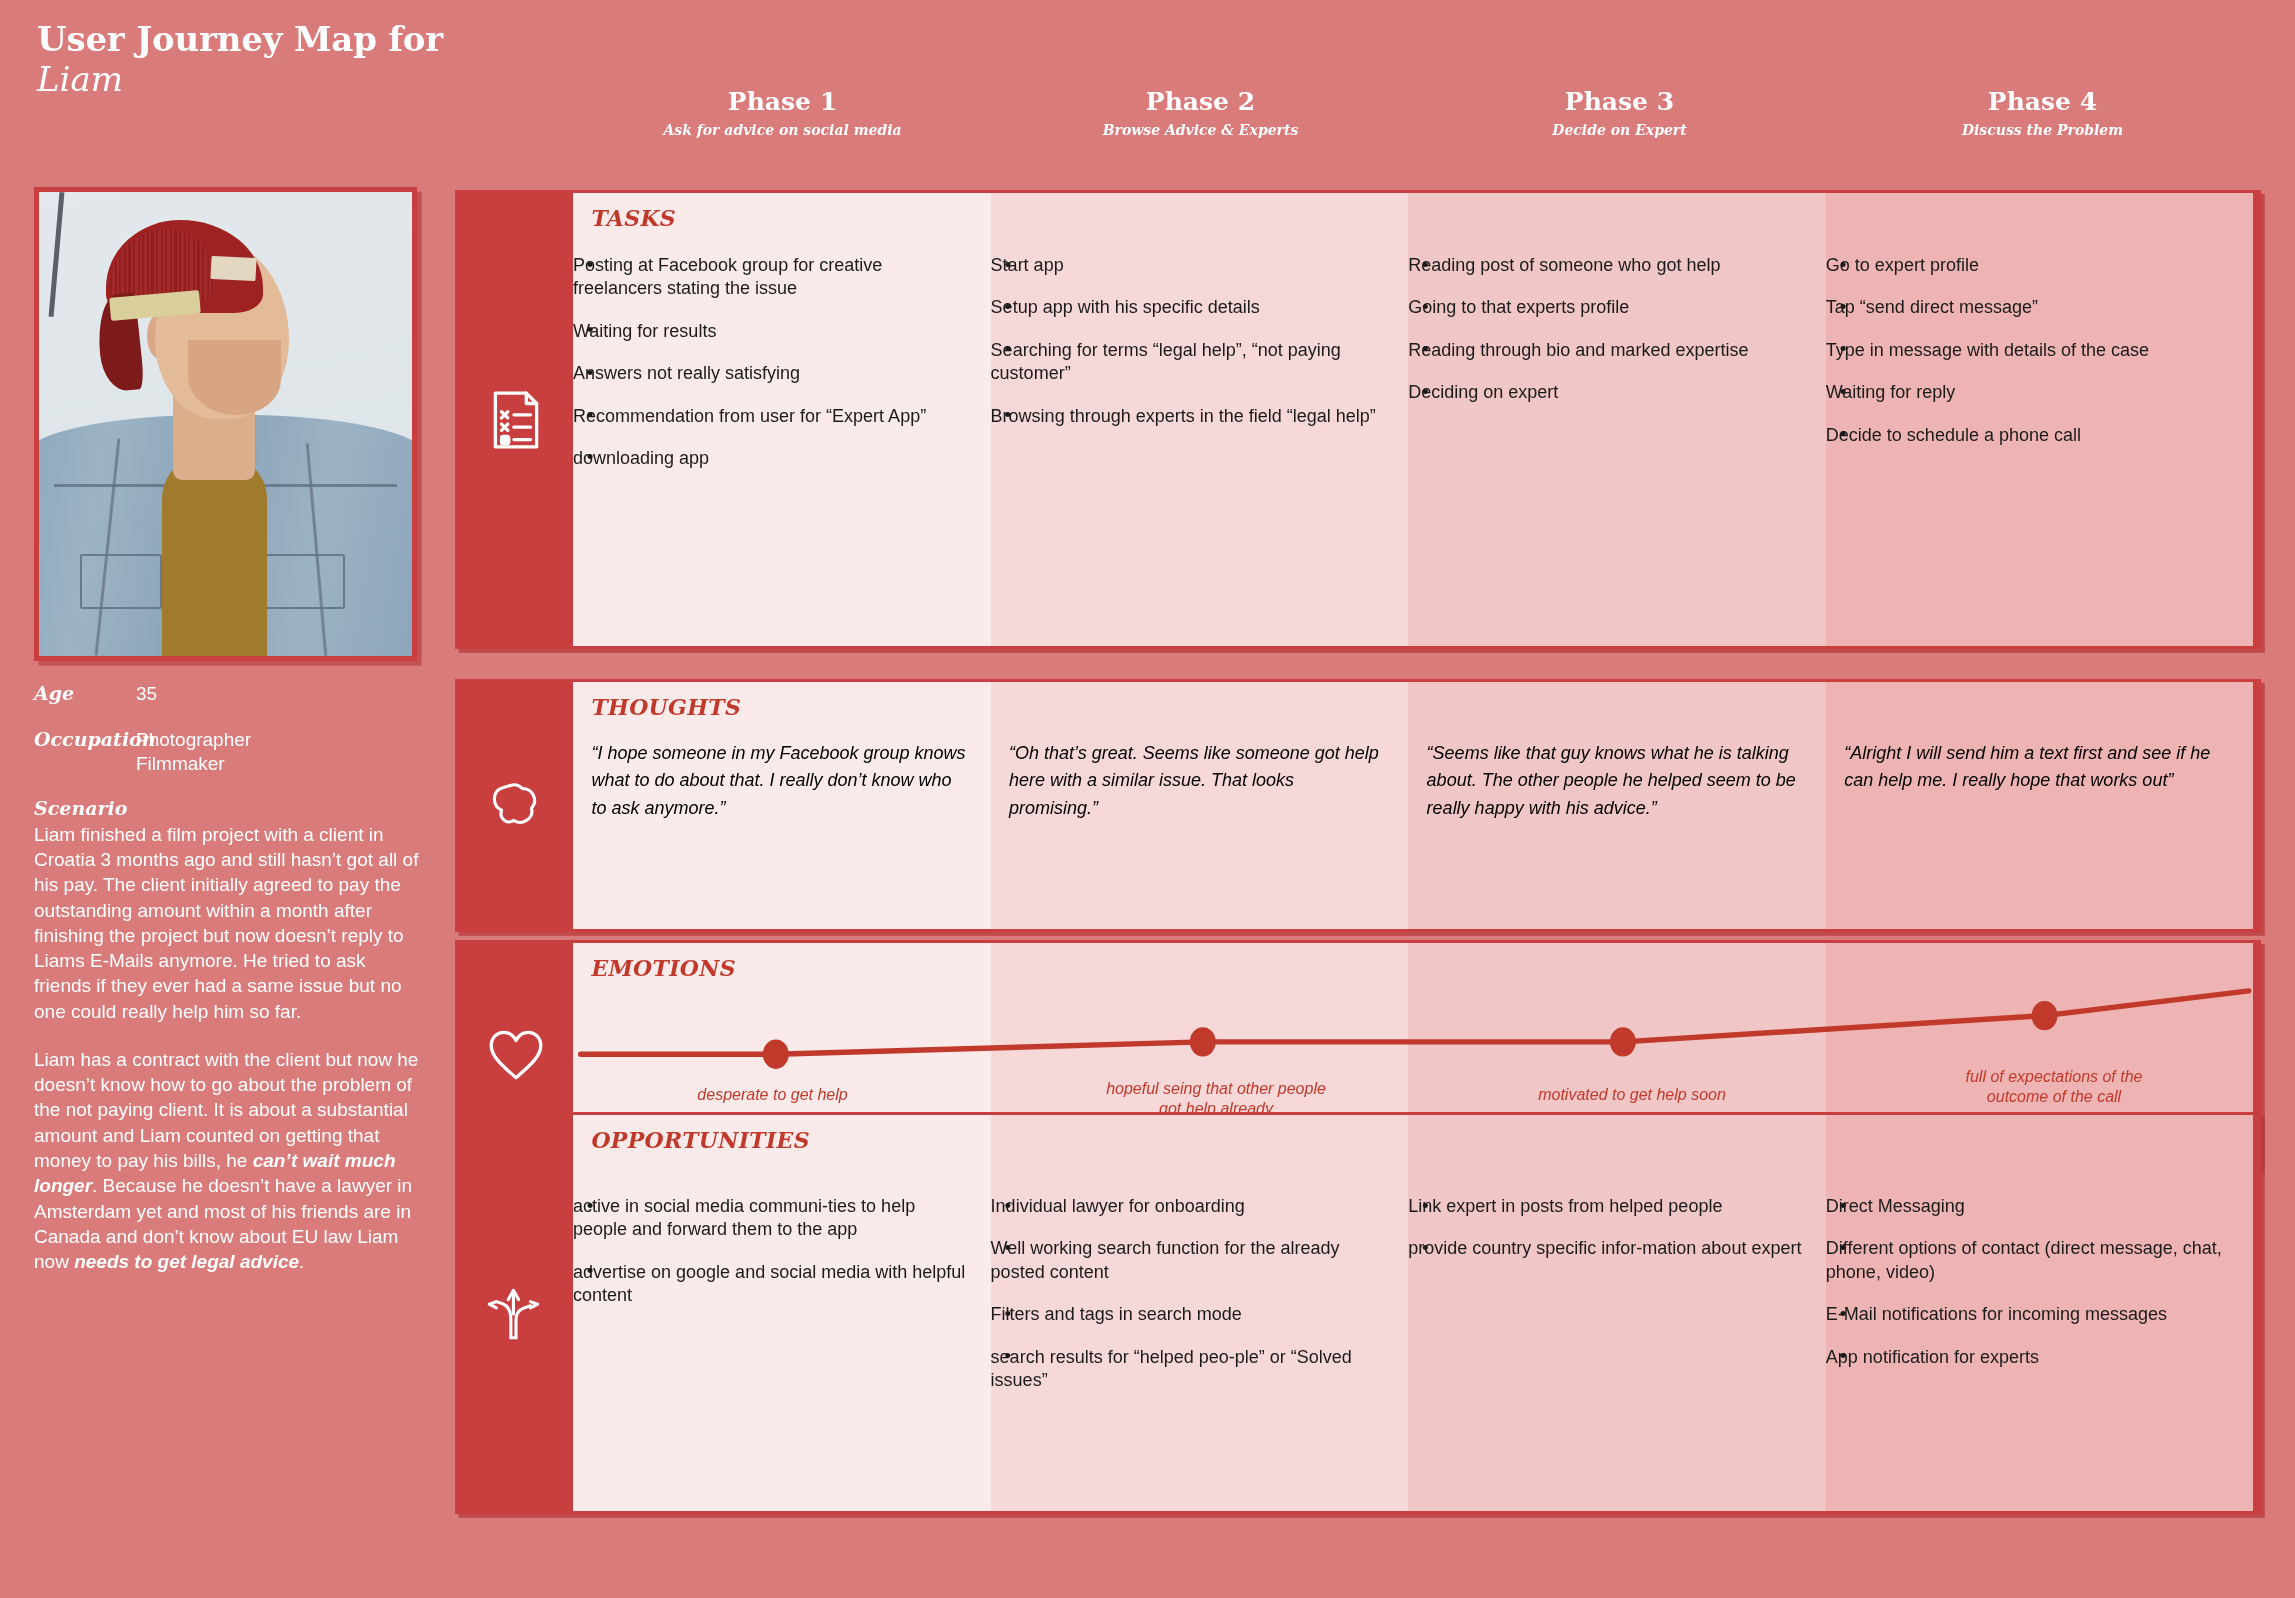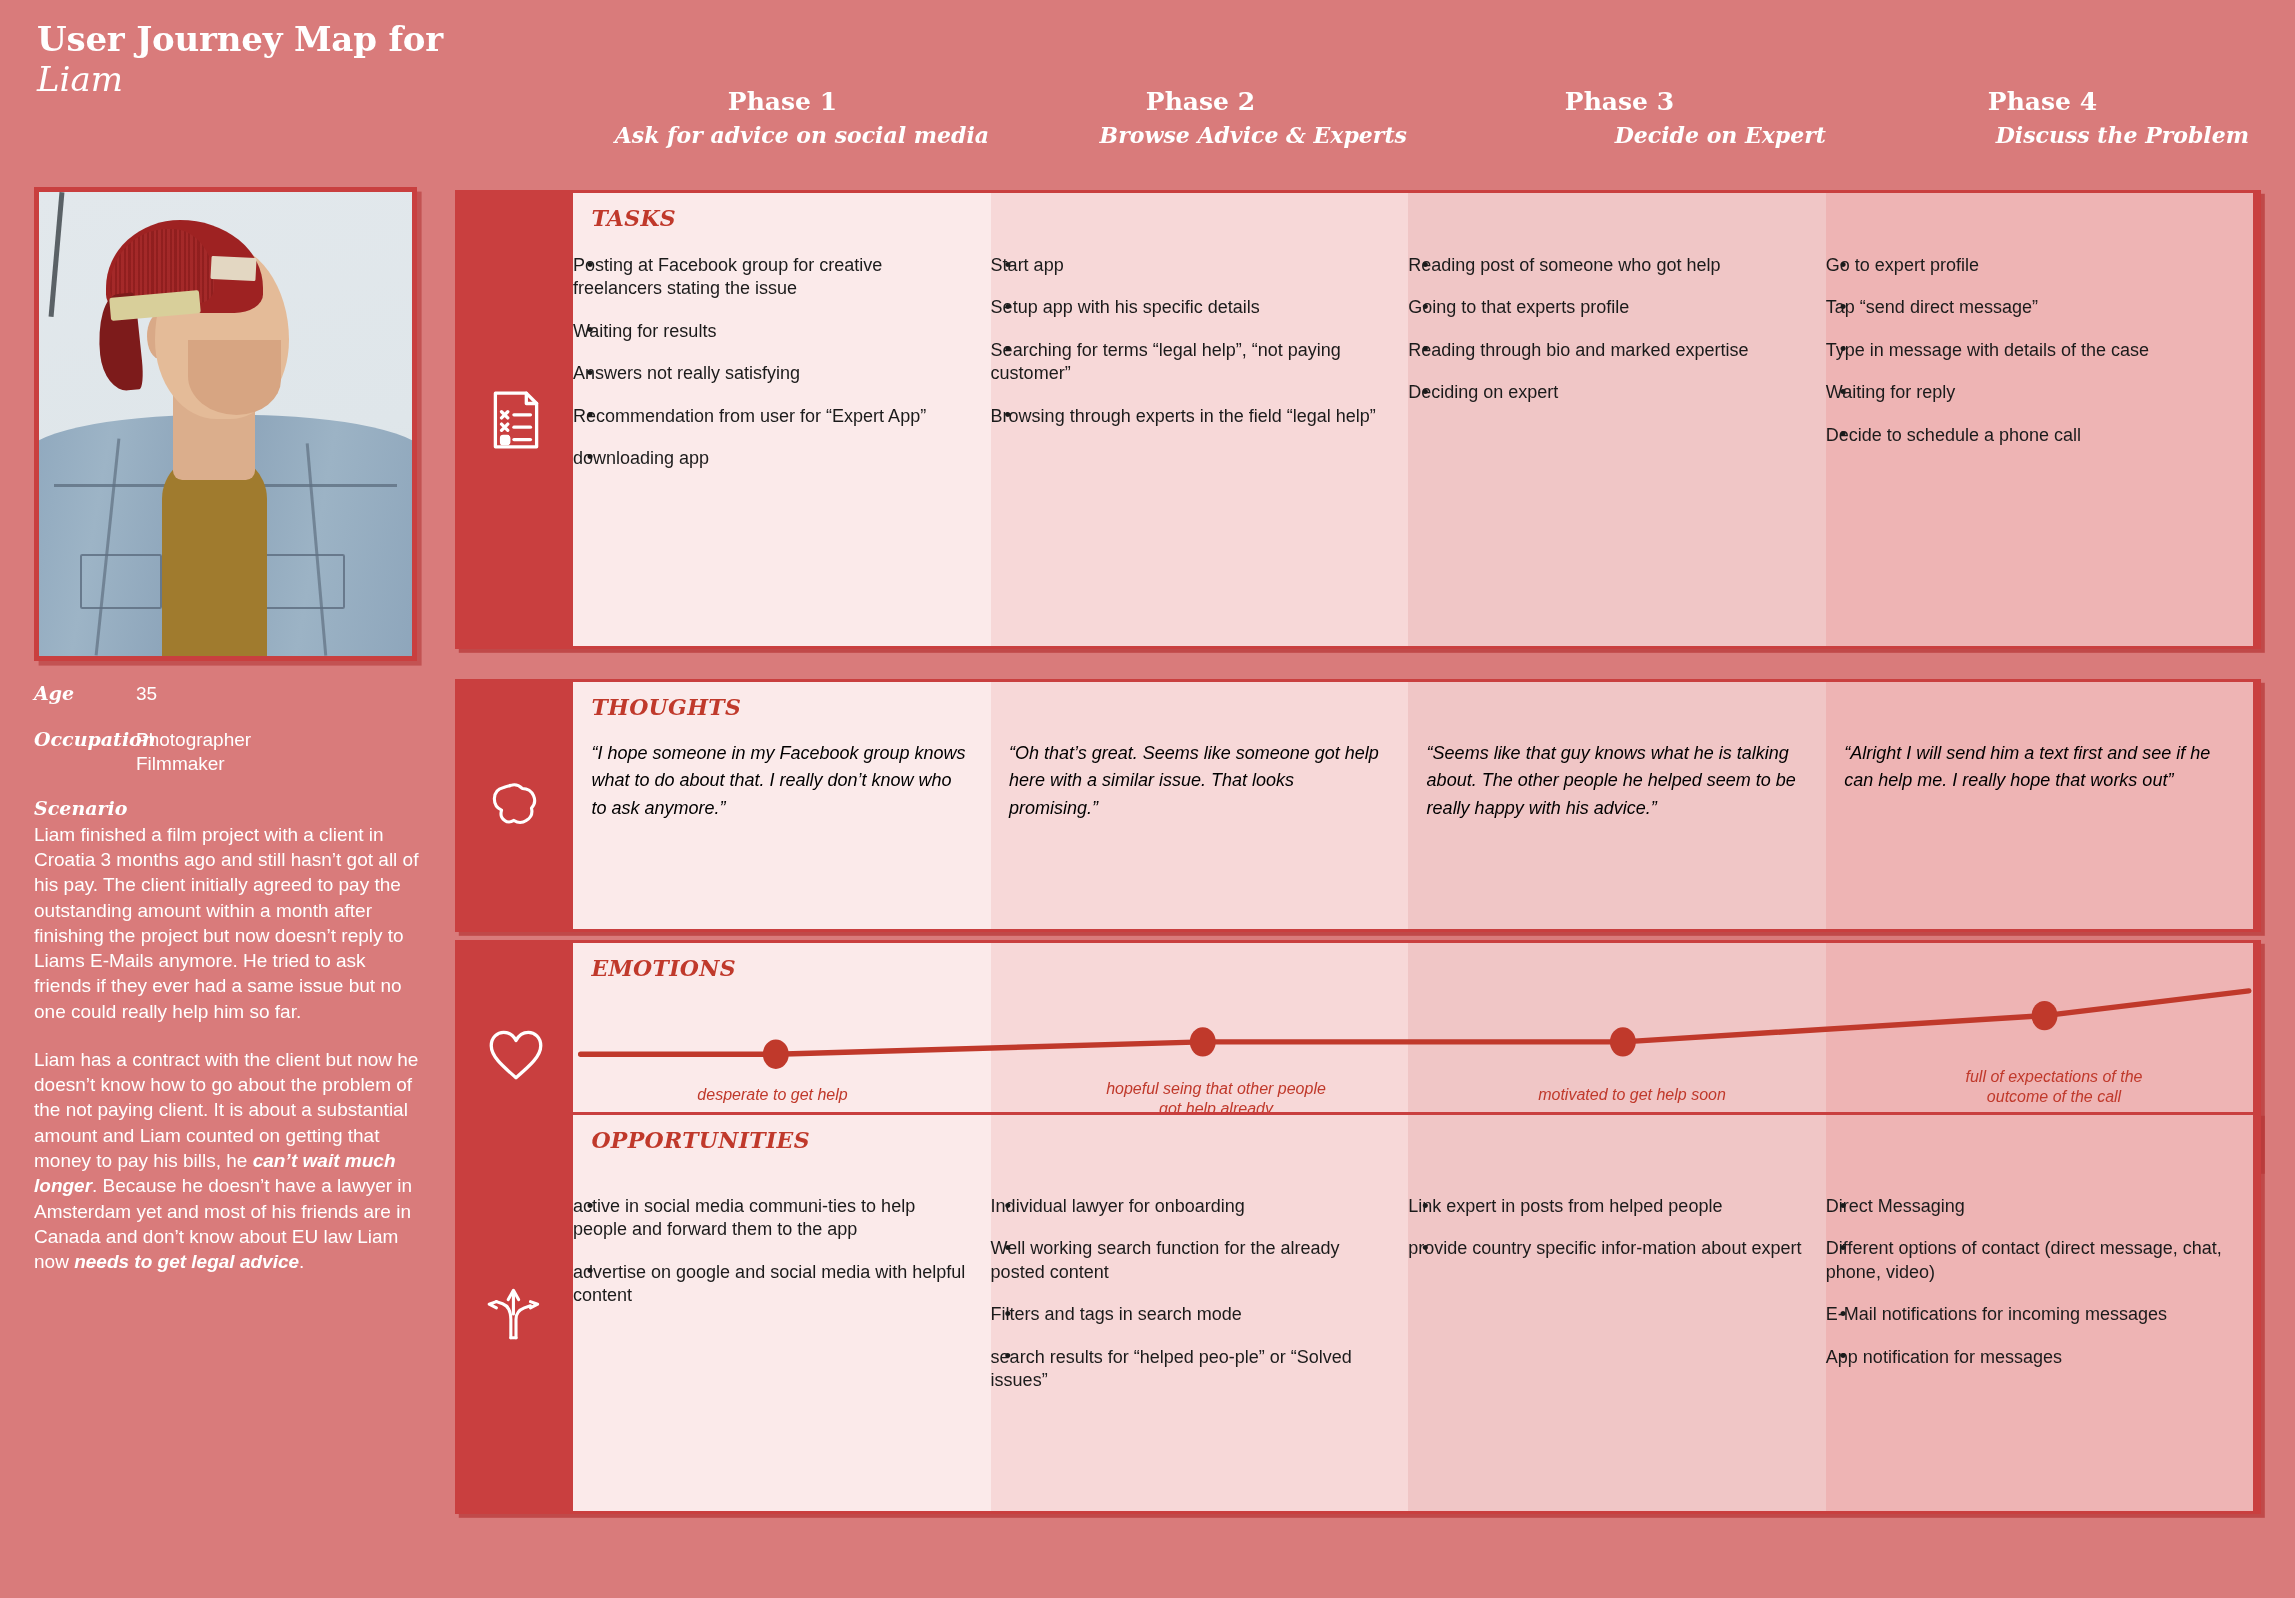--- a/index.html
+++ b/index.html
@@ -11,21 +11,21 @@
     position:relative;
   }
   
   #header{position:absolute;left:0;top:0;width:2295px;height:184px;}
   #title-block{position:absolute;left:37px;top:21.4px;width:474px;color:#ffffff;}
   #title-line1{font-family:"DejaVu Serif", serif;font-weight:bold;font-size:34px;line-height:1.08;letter-spacing:-0.2px;}
   #title-line2{font-family:"DejaVu Serif", serif;font-style:italic;font-size:34px;line-height:1.15;margin-top:1.5px;}
 
   .phase-head{position:absolute;top:86px;text-align:center;color:#ffffff;}
   .phase-num{font-family:"DejaVu Serif", serif;font-weight:bold;font-size:25px;line-height:1.25;}
-  .phase-sub{font-family:"DejaVu Serif", serif;font-weight:bold;font-style:italic;font-size:22px;line-height:1.25;margin-top:4.6px;text-align:right;}
+  .phase-sub{font-family:"DejaVu Serif", serif;font-weight:bold;font-style:italic;font-size:14px;line-height:1.25;margin-top:4.6px;}
 
   
   #persona{position:absolute;left:34px;top:187px;width:392px;}
   #photo-frame{width:383px;height:474px;border:5.4px solid #c93f3f;box-sizing:border-box;
                box-shadow:4.6px 4.6px 0 0 rgba(176,50,50,.55);overflow:hidden;position:relative;background:#dfe6ea;}
   #photo{position:absolute;inset:0;}
   .sky{position:absolute;left:0;top:0;width:100%;height:100%;
        background:linear-gradient(170deg,#e2e8ec 0%,#dfe6ea 55%,#d9e1e6 100%);}
   .pole{position:absolute;left:4%;top:0;width:5.4px;height:27%;background:#5a6166;transform:rotate(5deg);}
   .horizon{position:absolute;left:58%;top:62%;width:42%;height:1.5px;background:#cdd7dc;}
@@ -298,18 +298,18 @@
       <ul class="bullets" id="o2" style="margin:80px 17px 0 0;">
           <li>Link expert in posts from helped people</li>
           <li>provide country specific infor-mation about expert</li>
         </ul>
     </div>
     <div class="col c4" style="width: 428px;">
       <ul class="bullets" id="o3" style="margin:80px 17px 0 0;">
           <li>Direct Messaging</li>
           <li>Different options of contact (direct message, chat, phone, video)</li>
           <li>E-Mail notifications for incoming messages</li>
-          <li>App notification for messages</li>
+          <li>App notification for experts</li>
         </ul>
     </div>
   </div>
 </div>
 
 
 </body></html>

